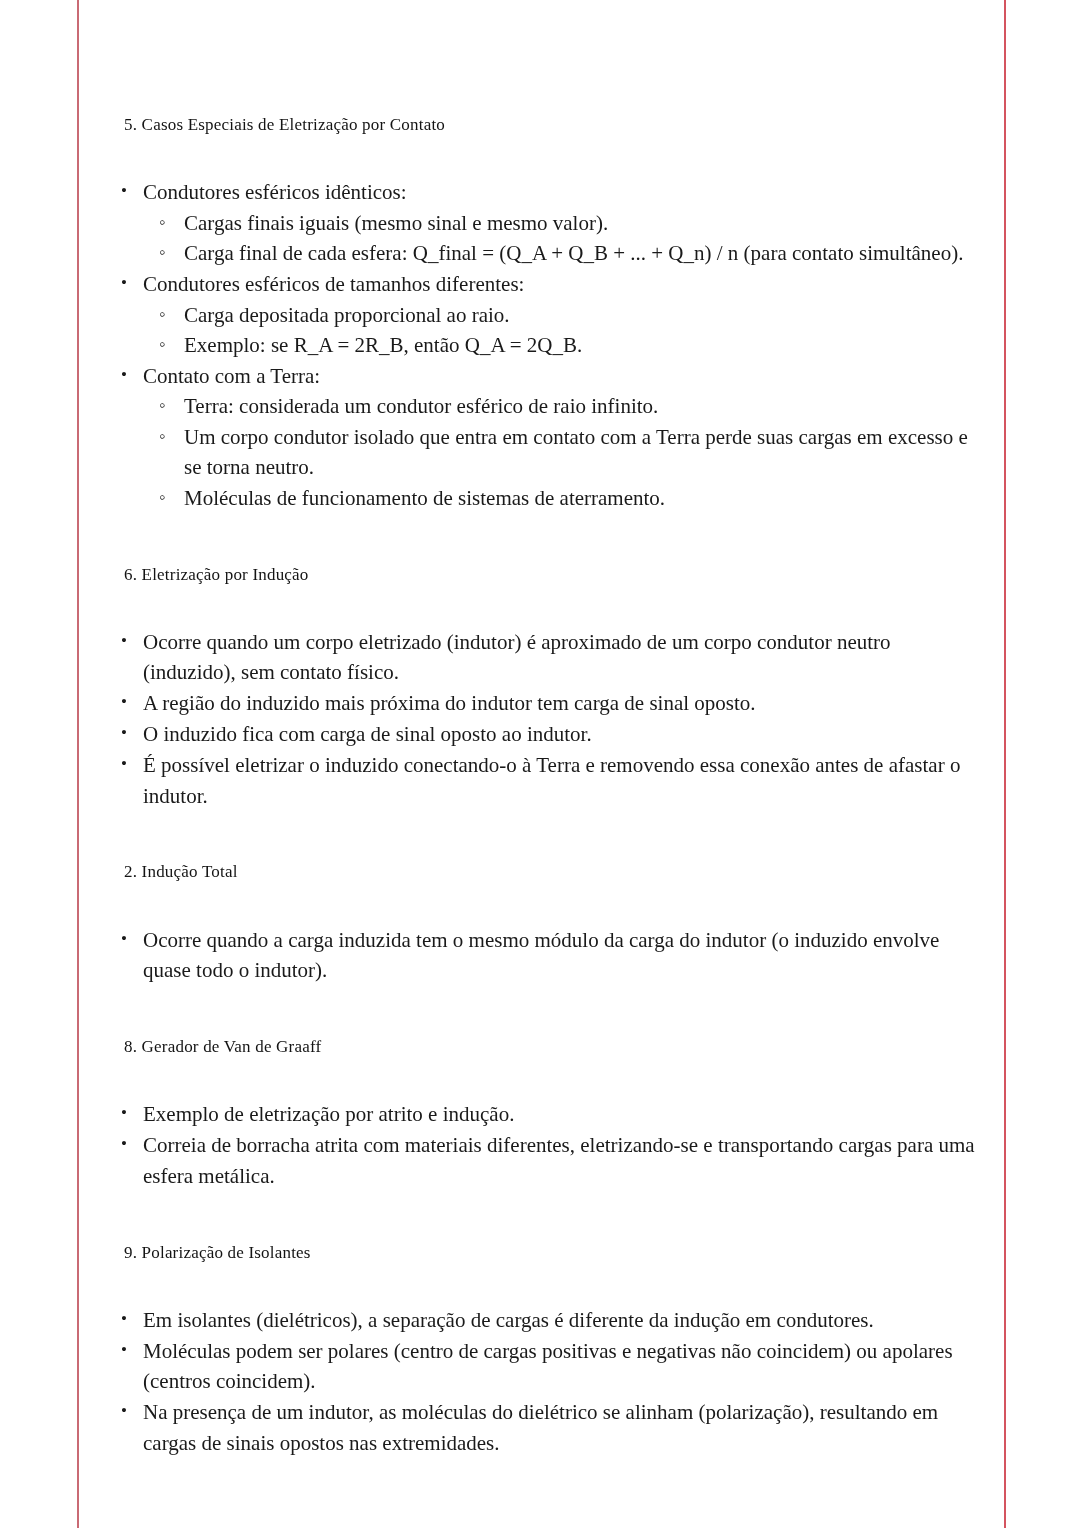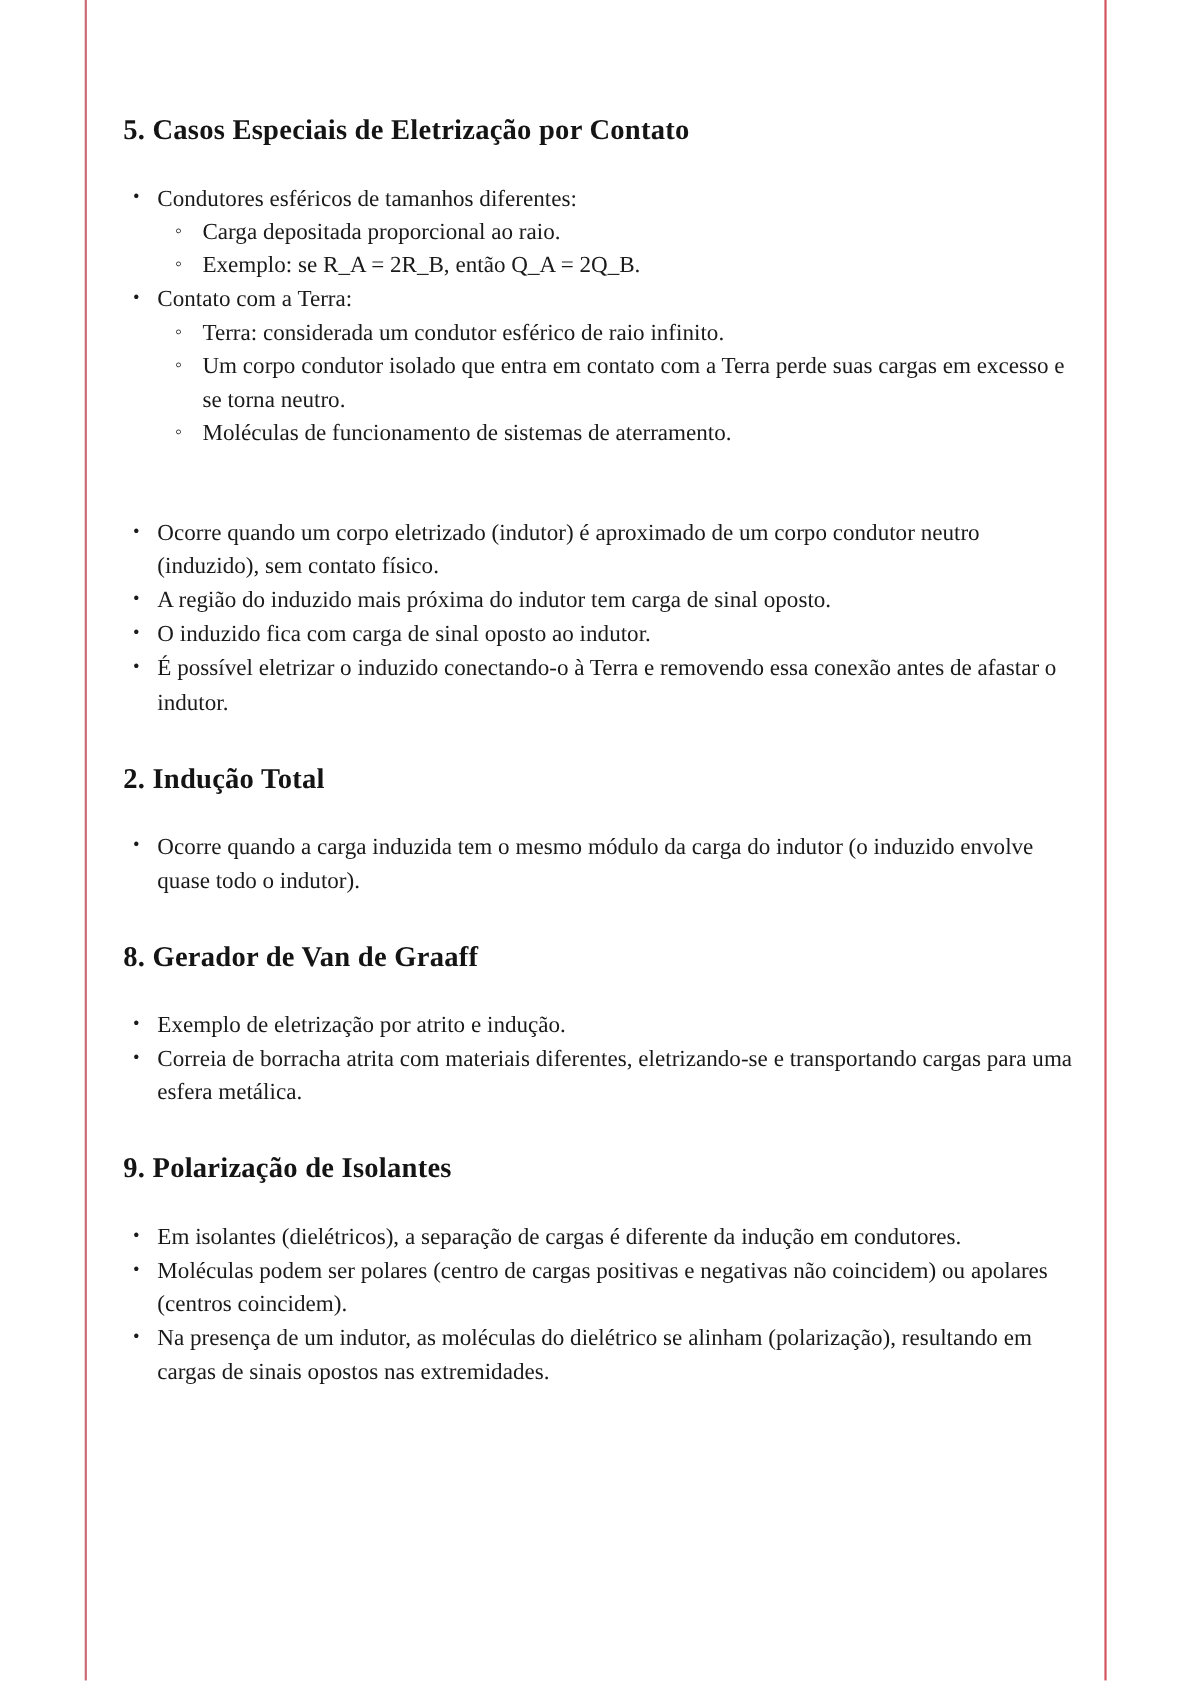--- a/index.html
+++ b/index.html
@@ -32,24 +32,24 @@
 
   .content {
     position: absolute;
     left: 108px;
     top: 98px;
     width: 870px;
   }
 
   h2.section-heading {
     font-family: "Liberation Serif", "DejaVu Serif", serif;
-    font-size: 26px;
-    font-weight: bold;
+    font-size: 17px;
+    font-weight: normal;
     letter-spacing: 0.2px;
-    margin: 4px;
+    margin: 16px;
     padding: 0;
     line-height: 1.25;
     color: #141414;
   }
 
   .gap-after-heading { height: 26px; }
   .gap-before-heading { height: 34px; }
 
   ul.lvl1 {
     list-style: none;
@@ -106,20 +106,31 @@
 
   <div class="rule rule-left" style="background: rgb(201, 106, 116);"></div>
   <div class="rule rule-right" style="background: rgb(212, 84, 95);"></div>
 
   <div class="content">
 
   <h2 class="section-heading">5. Casos Especiais de Eletrização por Contato</h2>
       <div class="gap-after-heading"></div>
       <ul class="lvl1">
         <li class="item">
+          <span class="txt">Condutores esféricos idênticos:</span>
+          <ul class="lvl2">
+            <li class="subitem">
+              <span class="txt">Cargas finais iguais (mesmo sinal e mesmo valor).</span>
+            </li>
+            <li class="subitem">
+              <span class="txt">Carga final de cada esfera: Q_final = (Q_A + Q_B + ... + Q_n) / n (para contato simultâneo).</span>
+            </li>
+          </ul>
+        </li>
+        <li class="item">
           <span class="txt">Condutores esféricos de tamanhos diferentes:</span>
           <ul class="lvl2">
             <li class="subitem">
               <span class="txt">Carga depositada proporcional ao raio.</span>
             </li>
             <li class="subitem">
               <span class="txt">Exemplo: se R_A = 2R_B, então Q_A = 2Q_B.</span>
             </li>
           </ul>
         </li>
@@ -132,20 +143,21 @@
             <li class="subitem">
               <span class="txt">Um corpo condutor isolado que entra em contato com a Terra perde suas cargas em excesso e se torna neutro.</span>
             </li>
             <li class="subitem">
               <span class="txt">Moléculas de funcionamento de sistemas de aterramento.</span>
             </li>
           </ul>
         </li>
       </ul>
       <div class="gap-before-heading"></div>
+      <h2 class="section-heading">6. Eletrização por Indução</h2>
       <div class="gap-after-heading"></div>
       <ul class="lvl1">
         <li class="item">
           <span class="txt">Ocorre quando um corpo eletrizado (indutor) é aproximado de um corpo condutor neutro (induzido), sem contato físico.</span>
         </li>
         <li class="item">
           <span class="txt">A região do induzido mais próxima do indutor tem carga de sinal oposto.</span>
         </li>
         <li class="item">
           <span class="txt">O induzido fica com carga de sinal oposto ao indutor.</span>

